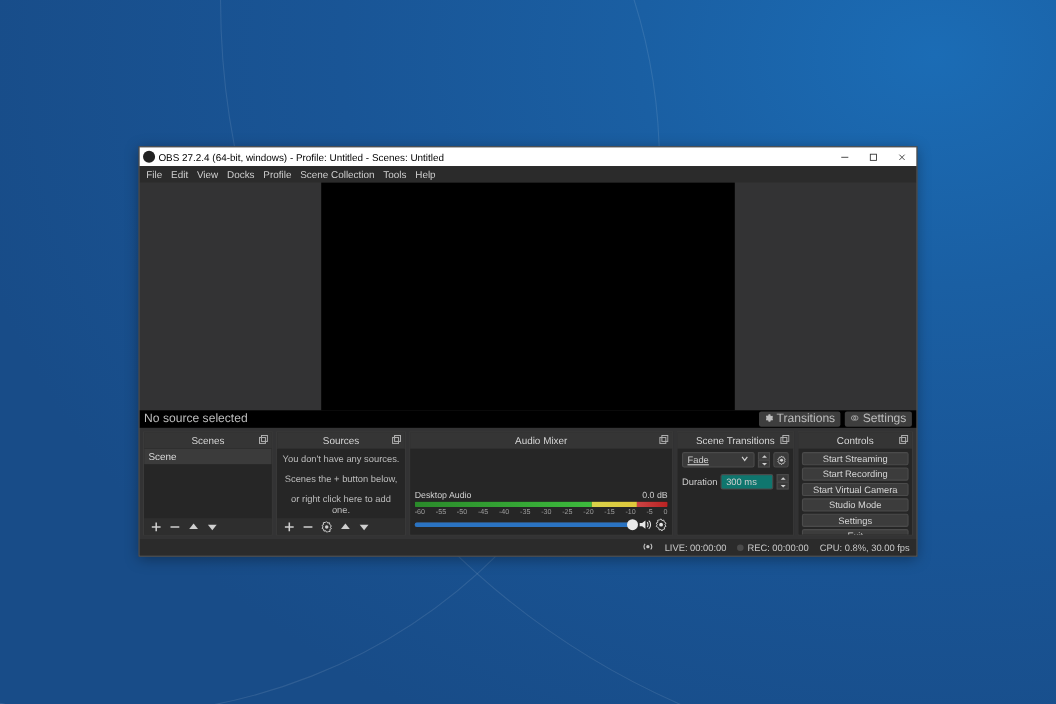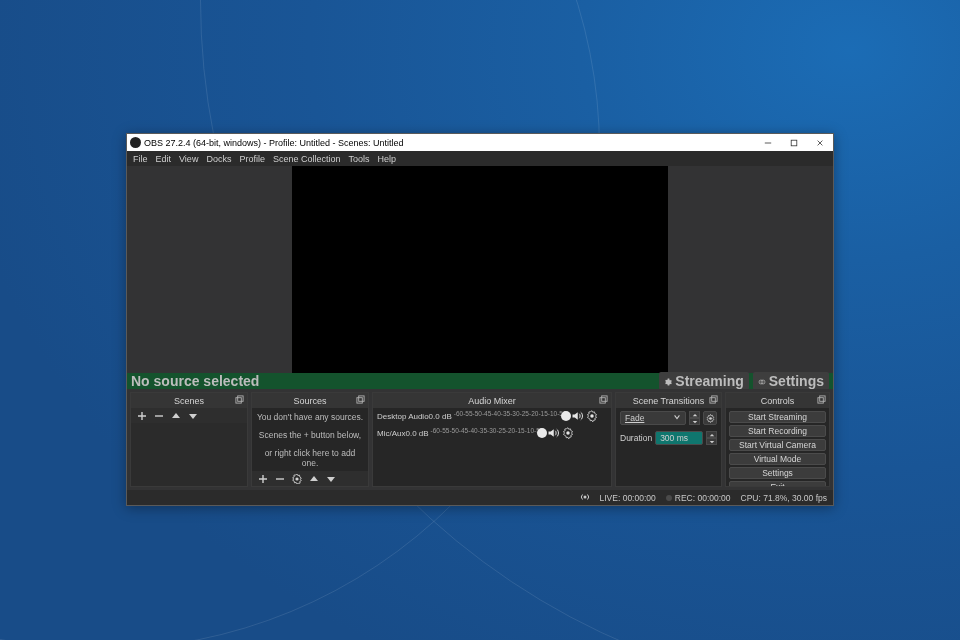--- a/index.html
+++ b/index.html
@@ -28,21 +28,21 @@
 
   
   .menubar { height: 15px; background: #2b2b2b; display: flex; align-items: center; gap: 8px; padding: 0 6px; font-size: 9px; color:#cfcfcf;}
   .menubar span{cursor:default;}
 
   
   .previewrow { flex: 0 0 207px; background: #333334; display:flex; justify-content:center; align-items:center; }
   .preview { width: 376px; height: 207px; background: #000; }
 
   
-  .srcbar { height: 16px; background: #14532d; display:flex; align-items:center; padding: 0 4px; font-size: 14px; gap:4px;font-weight:bold;}
+  .srcbar { height: 16px; background: #000000; display:flex; align-items:center; padding: 0 4px; font-size: 11px; gap:4px;}
   .srcbar .label{ color:#bdbdbd; margin-right:auto; }
   .pillbtn { display:flex; align-items:center; gap:3px; padding:1px 5px; background:#3e3e3e; border-radius:2px; color:#bdbdbd;}
   .pillbtn svg{width:8px;height:8px;}
 
   
   .dockrow { flex:1; display:flex; gap:3px; padding:3px; background:#333334; min-height:0;}
   .dock { background:#2b2b2b; display:flex; flex-direction:column; border:1px solid #3a3a3a;}
   .dockhead { height:15px; background:#353535; display:flex; align-items:center; justify-content:center; position:relative; font-size:9px; color:#d6d6d6;}
   .popicon{position:absolute; right:3px; top:2px; width:9px;height:9px;opacity:.8;}
   .dockbody { flex:1; min-height:0; background:#262626; display:flex; flex-direction:column; position:relative; overflow:hidden;}
@@ -56,21 +56,21 @@
   .dock.trans{width:107px;}
   .dock.controls{width:105px;}
 
   .scene-item{padding:2px 4px;background:#3b3b3b;color:#ddd;font-size:9px;}
 
   .emptyhint{flex:1;display:flex;flex-direction:column;align-items:center;justify-content:center;text-align:center;color:#bdbdbd;font-size:8.5px;padding:4px;gap:8px;}
   .srcicons{display:flex;gap:5px;margin-top:3px;}
   .srcicons svg{width:14px;height:14px;fill:#d6d6d6;}
 
   
-  .mixch{padding:2px 4px 3px;display:flex;flex-direction:row;gap:1px;}
+  .mixch{padding:2px 4px 3px;display:flex;flex-direction:column;gap:1px;margin-top:36px;}
   .mixtop{display:flex;align-items:center;font-size:8px;color:#cfcfcf;}
   .mixtop .nm{flex:1;}
   .mixtop .db{color:#cfcfcf;}
   .meter{height:5px; position:relative; background:#1a1a1a;overflow:hidden;border-radius:1px;}
   .meter .g{position:absolute;top:0;left:0;height:100%;width:70%;background:linear-gradient(to right,#2a8a2a,#3dbb3d);}
   .meter .y{position:absolute;top:0;left:70%;height:100%;width:18%;background:linear-gradient(to right,#d9d24a,#e0c83b);}
   .meter .r{position:absolute;top:0;left:88%;height:100%;width:12%;background:linear-gradient(to right,#c44,#b22);}
   .ticks{height:8px;position:relative;font-size:6.5px;color:#9a9a9a;display:flex;justify-content:space-between;}
   .slrow{display:flex;align-items:center;gap:3px;}
   .slider{flex:1;height:4px;background:#444;position:relative;border-radius:2px;}
@@ -142,40 +142,43 @@
   <div class="previewrow">
     <div class="preview"></div>
   </div>
 
   <div class="srcbar">
     <span class="label">No source selected</span>
     <div class="pillbtn">
       <span><svg viewBox="0 0 16 16" fill="#bdbdbd">
             <path d="M8 5a3 3 0 100 6 3 3 0 000-6zm6.4 3l1.1-1.9-1.3-2.2-2.1.5a5 5 0 00-1-0.6L10.6 1H7.4l-.5 2.3a5 5 0 00-1 .6l-2.1-.5L2.5 5.6 3.6 7.5a5 5 0 000 1L2.5 10.4l1.3 2.2 2.1-.5c.3.2.6.4 1 .6L7.4 15h3.2l.5-2.3c.4-.2.7-.4 1-.6l2.1.5 1.3-2.2-1.1-1.9a5 5 0 000-1z"></path>
           </svg></span>
-      <span>Streaming</span>
+      <span>Transitions</span>
     </div>
     <div class="pillbtn">
       <span><svg viewBox="0 0 16 16" fill="#bdbdbd">
             <circle cx="6" cy="8" r="4" fill="none" stroke="#bdbdbd" stroke-width="1.3"></circle>
             <circle cx="10" cy="8" r="4" fill="none" stroke="#bdbdbd" stroke-width="1.3"></circle>
           </svg></span>
       <span>Settings</span>
     </div>
   </div>
 
   <div class="dockrow">
 
     <div class="dock scenes">
       <div class="dockhead">
         <span>Scenes</span>
         <svg class="popicon" viewBox="0 0 10 10">
             <rect x="1" y="3" width="6" height="6" fill="none" stroke="#cfcfcf" stroke-width="1"></rect>
             <rect x="3" y="1" width="6" height="6" fill="none" stroke="#cfcfcf" stroke-width="1"></rect>
           </svg>
+      </div>
+      <div class="dockbody">
+        <div class="scene-item">Scene</div>
       </div>
       <div class="dockfoot">
         <div class="ib">
             <svg viewBox="0 0 10 10">
               <path d="M5 1v8M1 5h8" stroke="#cfcfcf" stroke-width="1.4"></path>
             </svg>
           </div>
         <div class="ib">
             <svg viewBox="0 0 10 10">
               <path d="M1 5h8" stroke="#cfcfcf" stroke-width="1.4"></path>
@@ -414,30 +417,30 @@
         <span>Controls</span>
         <svg class="popicon" viewBox="0 0 10 10">
             <rect x="1" y="3" width="6" height="6" fill="none" stroke="#cfcfcf" stroke-width="1"></rect>
             <rect x="3" y="1" width="6" height="6" fill="none" stroke="#cfcfcf" stroke-width="1"></rect>
           </svg>
       </div>
       <div class="dockbody ctrlcol">
         <div class="ctrlbtn">Start Streaming</div>
         <div class="ctrlbtn">Start Recording</div>
         <div class="ctrlbtn">Start Virtual Camera</div>
-        <div class="ctrlbtn">Virtual Mode</div>
+        <div class="ctrlbtn">Studio Mode</div>
         <div class="ctrlbtn">Settings</div>
         <div class="ctrlbtn">Exit</div>
       </div>
     </div>
 
   </div>
 
   <div class="status">
     <span><svg width="10" height="10" viewBox="0 0 10 10">
           <circle cx="5" cy="5" r="1.5" fill="#c8c8c8"></circle>
           <path d="M2.5 2.5a3.5 3.5 0 000 5M7.5 2.5a3.5 3.5 0 010 5" fill="none" stroke="#c8c8c8" stroke-width="1"></path>
         </svg></span>
     <span class="live"><span>LIVE: 00:00:00</span></span>
     <span class="rec"><span class="dot"></span><span>REC: 00:00:00</span></span>
-    <span>CPU: 71.8%, 30.00 fps</span>
+    <span>CPU: 0.8%, 30.00 fps</span>
   </div>
 </div>
 
 </body></html>

